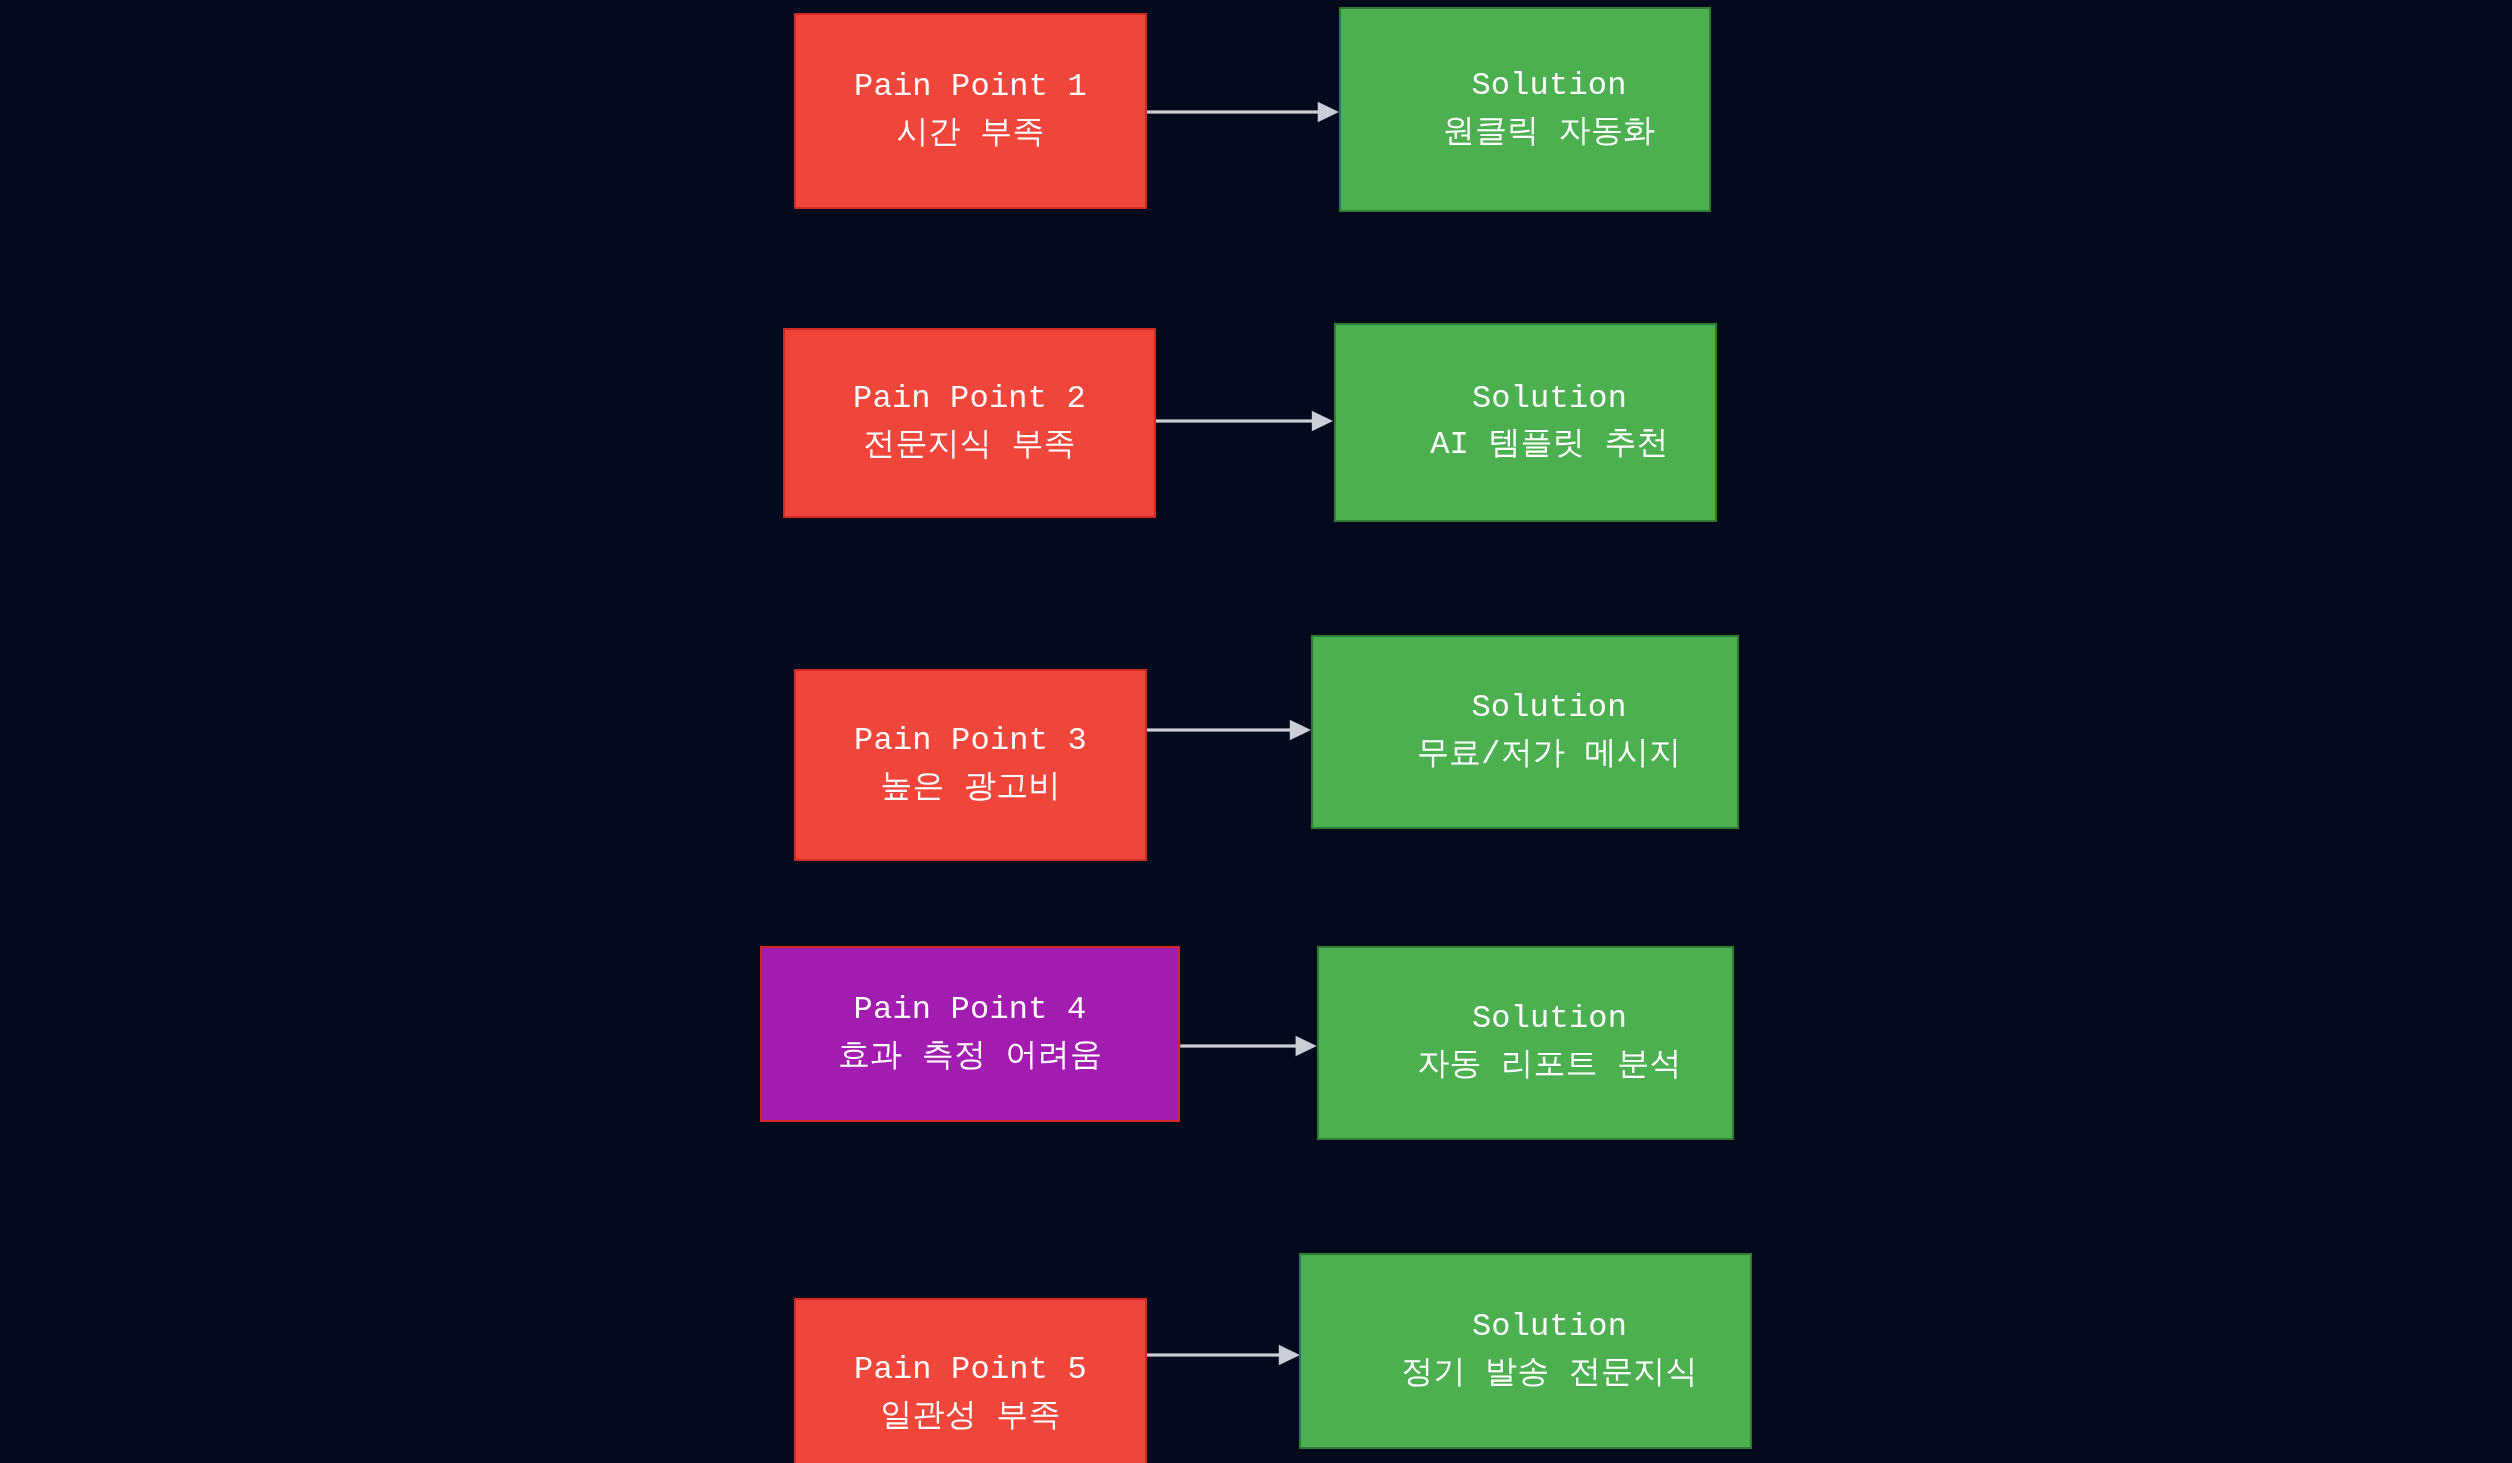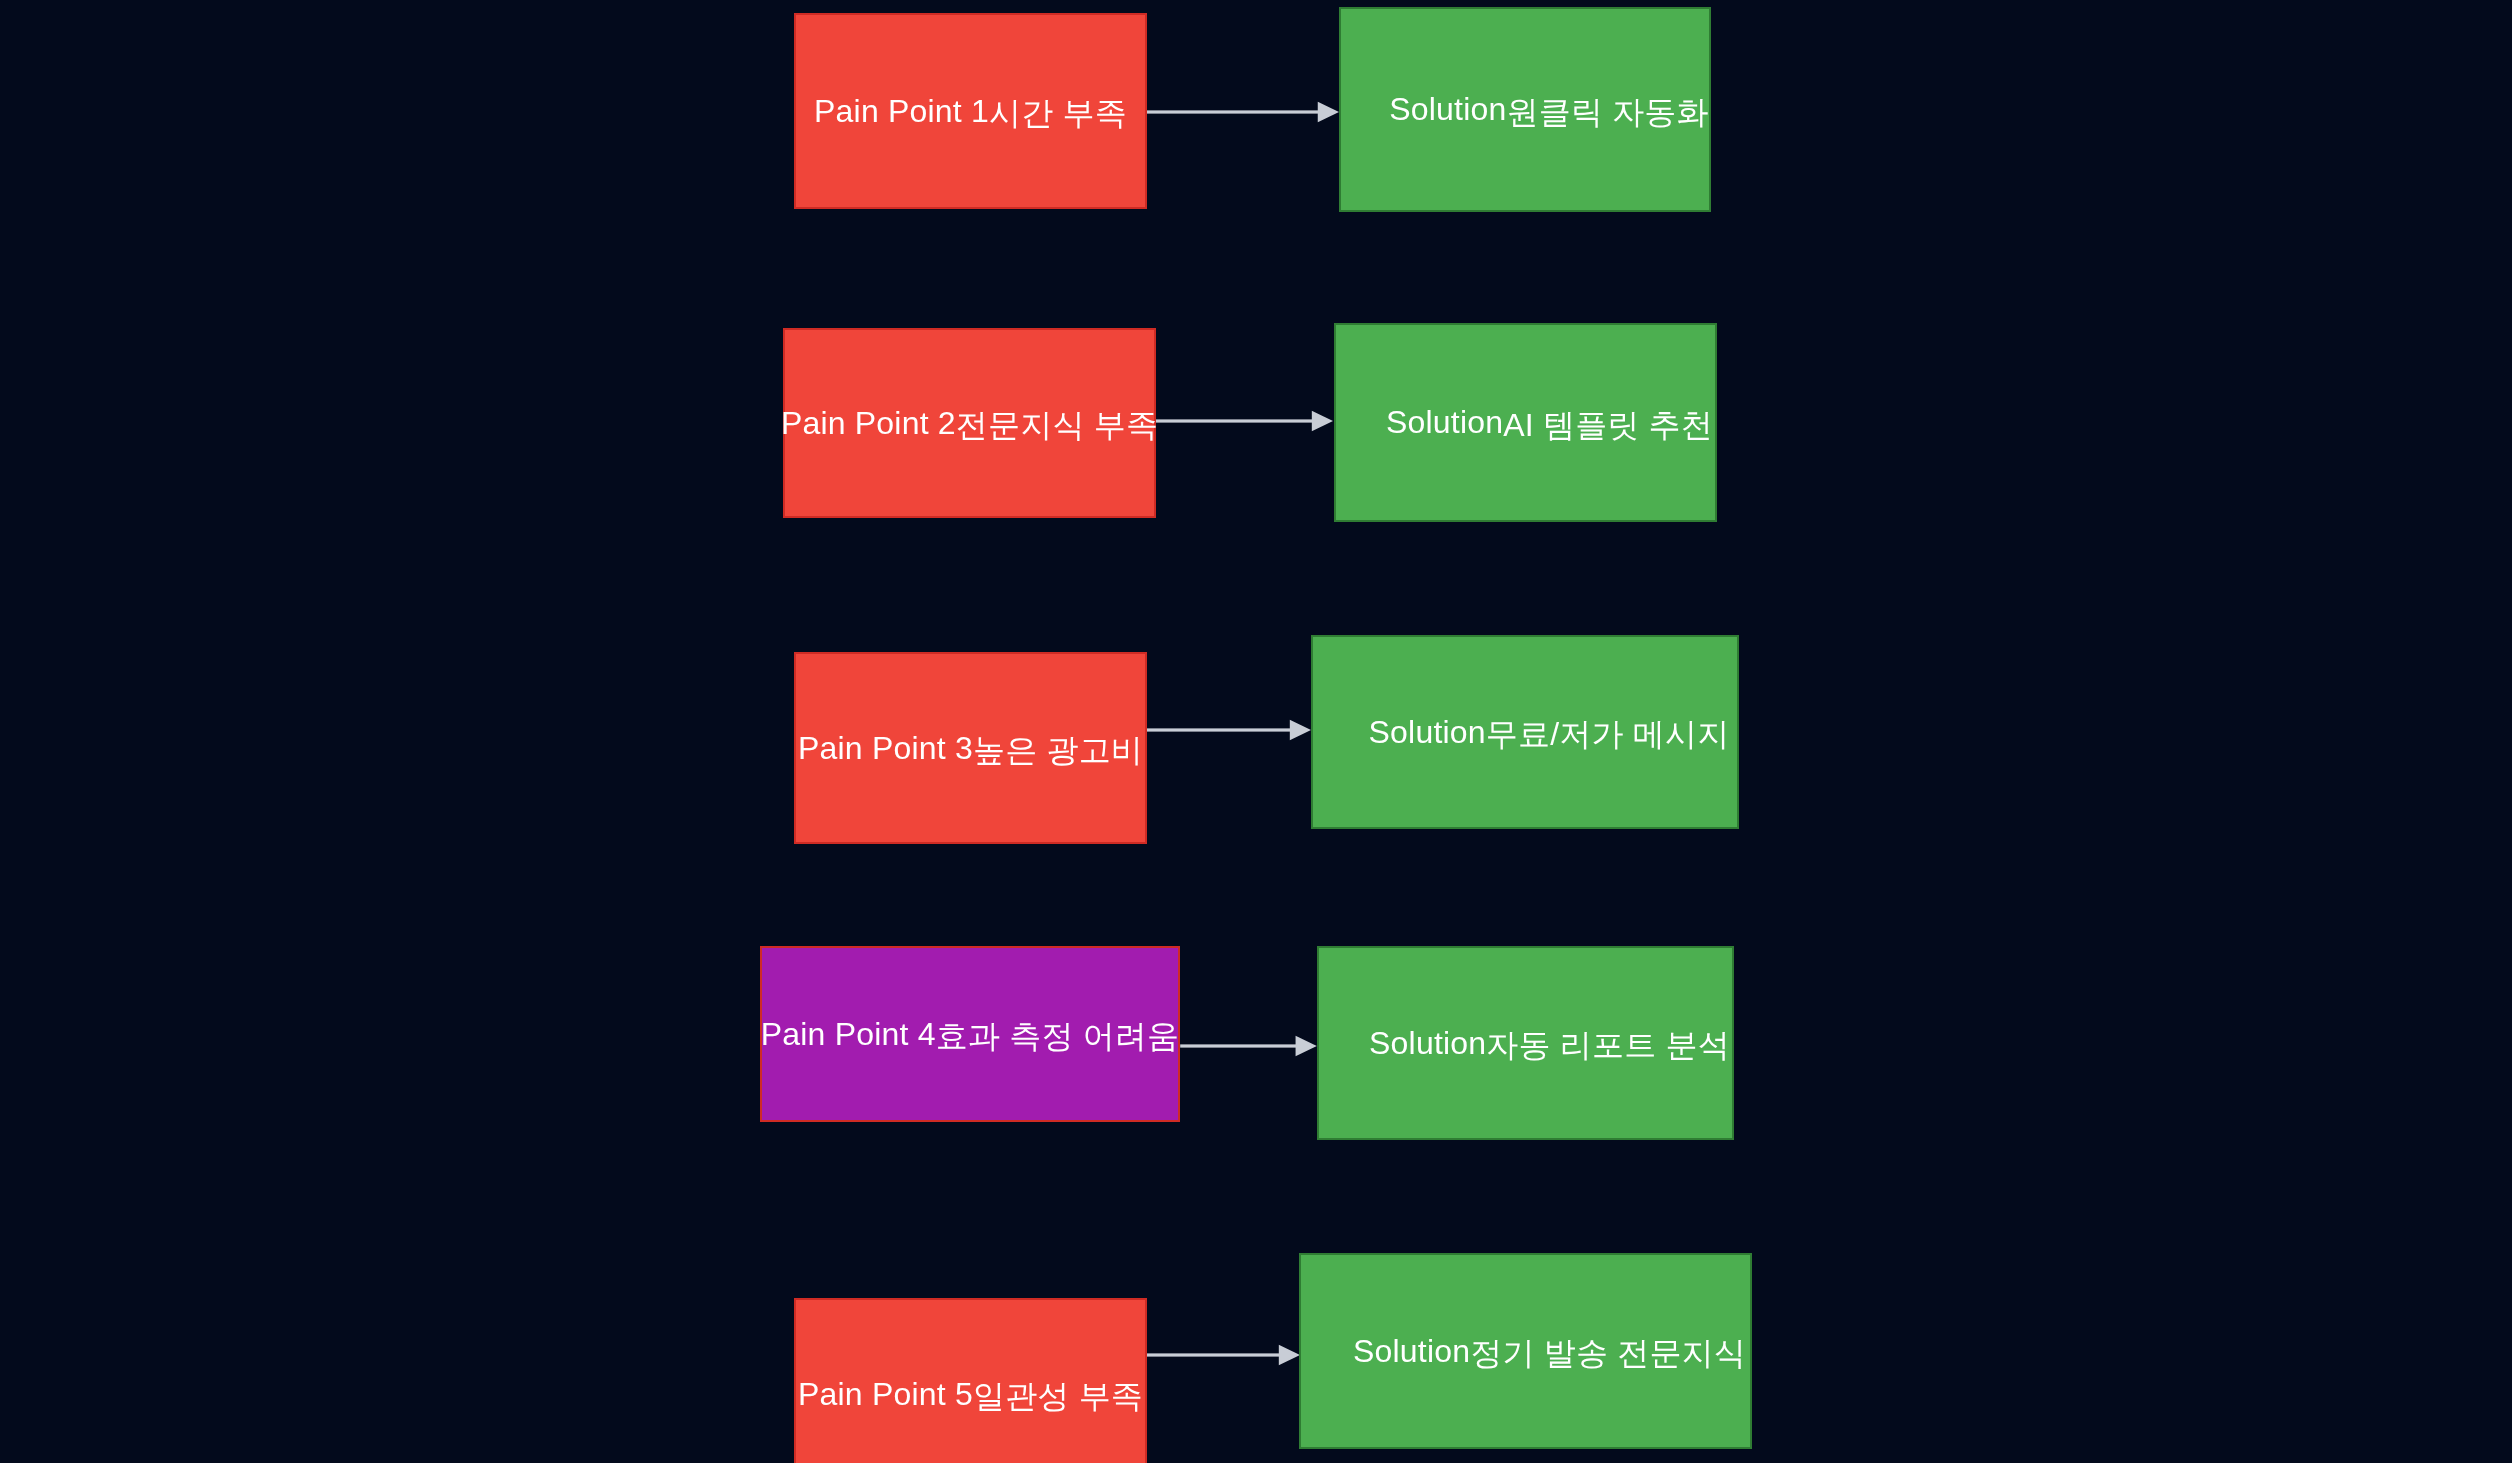--- a/index.html
+++ b/index.html
@@ -20,27 +20,28 @@
   }
   .row {
     position: absolute;
     left: 0;
     width: 2512px;
   }
   .node {
     position: absolute;
     box-sizing: border-box;
     display: flex;
-    flex-direction: row;
+    flex-direction: column;
     align-items: center;
     justify-content: center;
     text-align: left;
     color: #ffffff;
     line-height: 1.28;
     letter-spacing: 0.2px;
+    font-family: Liberation Mono, monospace;
   }
   .node .line1 {
     font-size: 32px;
     font-weight: 400;
     white-space: nowrap;
   }
   .node .line2 {
     font-size: 32px;
     font-weight: 400;
     white-space: nowrap;
@@ -95,21 +96,21 @@
           <rect x="0" y="11.25" width="170" height="3.5" fill="#c8cdd6"></rect>
           <polygon points="169,2 192,13 169,24" fill="#c8cdd6"></polygon>
         </svg>
       </div>
       <div class="node solution" style="left: 1334px; top: 323px; width: 383px; height: 199px; background: rgb(76, 175, 80); border-color: rgb(47, 125, 51); color: rgb(255, 255, 255);">
         <span class="line1">Solution</span>
         <span class="line2">AI 템플릿 추천</span>
       </div>
     </div>
     <div class="row" style="top: 0px;">
-      <div class="node pain" style="left: 794px; top: 652px; width: 353px; height: 192px; background: rgb(240, 69, 58); border-color: rgb(207, 43, 36); color: rgb(255, 255, 255);">
+      <div class="node pain" style="left: 794px; top: 669px; width: 353px; height: 192px; background: rgb(240, 69, 58); border-color: rgb(207, 43, 36); color: rgb(255, 255, 255);">
         <span class="line1">Pain Point 3</span>
         <span class="line2">높은 광고비</span>
       </div>
       <div class="arrow" style="left: 1147px; top: 718px; width: 164px;">
         <svg width="164" height="24" viewBox="0 0 178 26">
           <rect x="0" y="11.25" width="156" height="3.5" fill="#c8cdd6"></rect>
           <polygon points="155,2 178,13 155,24" fill="#c8cdd6"></polygon>
         </svg>
       </div>
       <div class="node solution" style="left: 1311px; top: 635px; width: 428px; height: 194px; background: rgb(76, 175, 80); border-color: rgb(47, 125, 51); color: rgb(255, 255, 255);">

